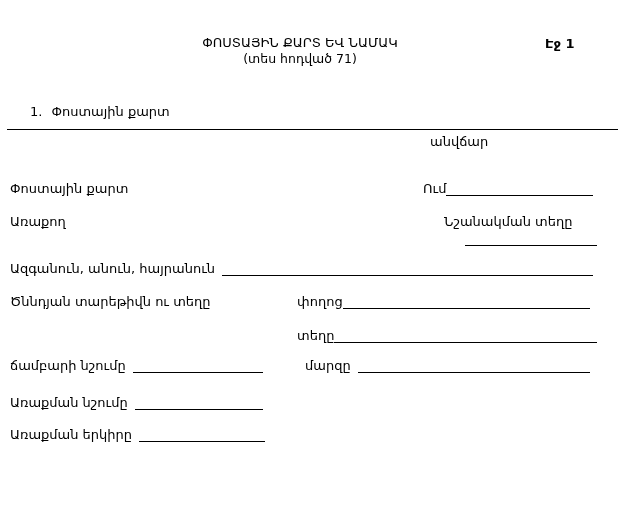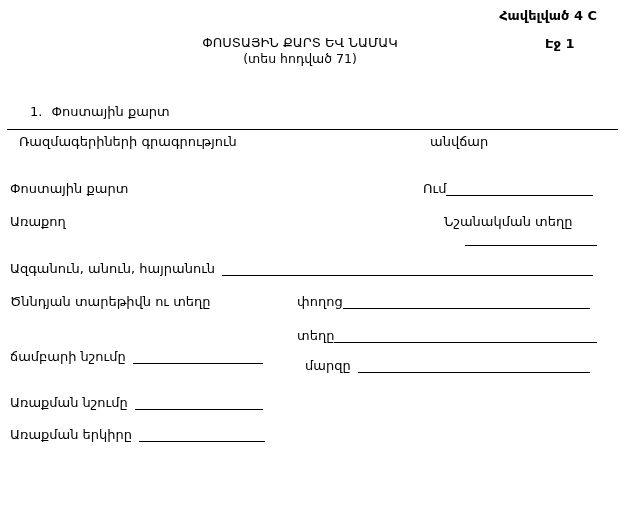--- a/index.html
+++ b/index.html
@@ -28,33 +28,31 @@
   .gap { margin-left:7px; }
   .rule { position:absolute; height:0; border-top:1px solid #000000; }
   .uline { position:absolute; height:0; border-top:1px solid #000000; }
   .subtitle { font-size:12.5px; }
 </style>
 </head>
 <body>
 
 <div class="page">
 
-  <div class="abs bold" style="top:8px; right:28px;">Հավելված 4 C</div>
   <div class="abs bold" style="top:36px; left:545px;">Էջ 1</div>
 
   <div class="abs center" style="top:35px; left:0; width:600px;">ՓՈՍՏԱՅԻՆ ՔԱՐՏ ԵՎ ՆԱՄԱԿ</div>
   <div class="abs center subtitle" style="top:51px; left:0; width:600px;">(տես հոդված 71)</div>
 
   <div class="abs" style="top:88px; left:30px;margin-top:16px;">
     <span>1.</span><span style="margin-left:9px;">Փոստային քարտ</span>
   </div>
 
   <div class="rule" style="top:129px; left:7px; width:611px;"></div>
 
-  <div class="abs" style="top:134px; left:19px;">Ռազմագերիների գրագրություն</div>
   <div class="abs" style="top:134px; left:430px;">անվճար</div>
 
   <div class="abs" style="top:181px; left:10px;">Փոստային քարտ</div>
   <div class="row" style="top:181px; left:423px; width:170px;">
     <span class="lbl">Ում</span>
     <span class="fill-line"></span>
   </div>
 
   <div class="abs" style="top:214px; left:10px;">Առաքող</div>
   <div class="abs" style="top:214px; left:444px;">Նշանակման տեղը</div>
@@ -69,21 +67,21 @@
   <div class="row" style="top:294px; left:297px; width:293px;">
     <span class="lbl">փողոց</span>
     <span class="fill-line"></span>
   </div>
 
   <div class="row" style="top:328px; left:297px; width:300px;">
     <span class="lbl">տեղը</span>
     <span class="fill-line"></span>
   </div>
 
-  <div class="row" style="top:349px; left:10px; width:253px;">
+  <div class="row" style="top:358px; left:10px; width:253px;">
     <span class="lbl">ճամբարի նշումը</span>
     <span class="fill-line gap"></span>
   </div>
   <div class="row" style="top:358px; left:305px; width:285px;">
     <span class="lbl">մարզը</span>
     <span class="fill-line gap"></span>
   </div>
 
   <div class="row" style="top:427px; left:10px; width:255px;">
     <span class="lbl">Առաքման երկիրը</span>

